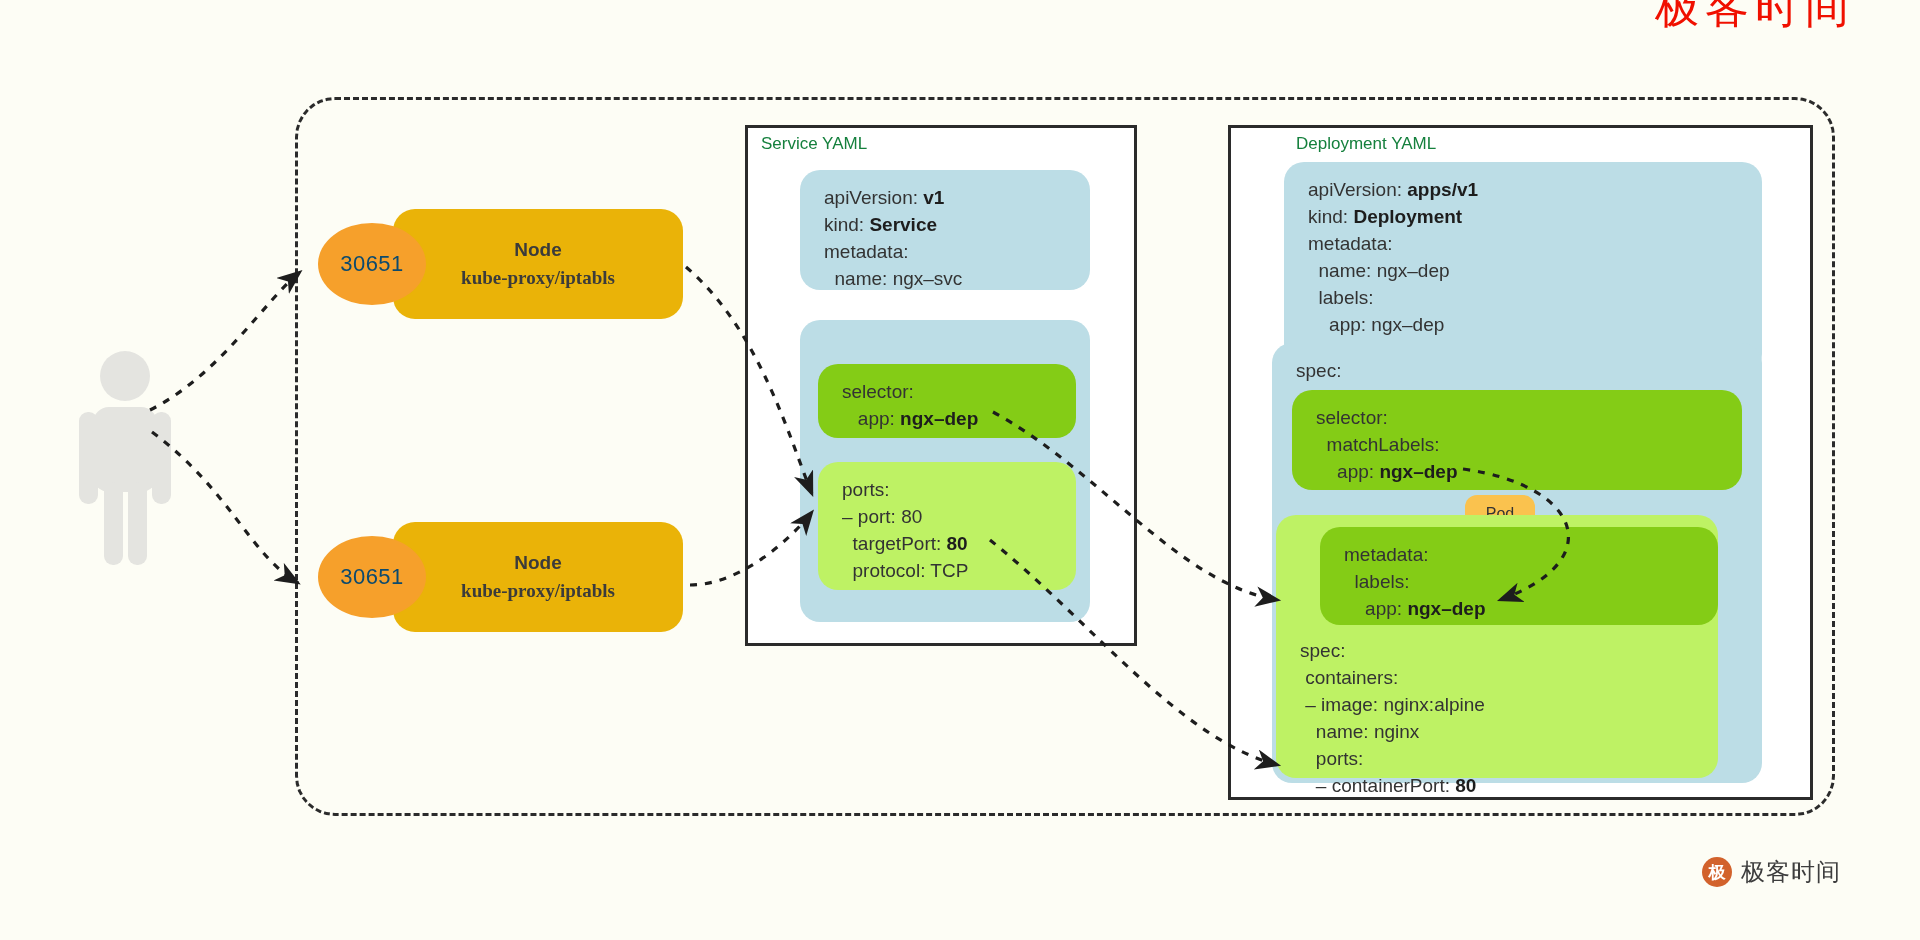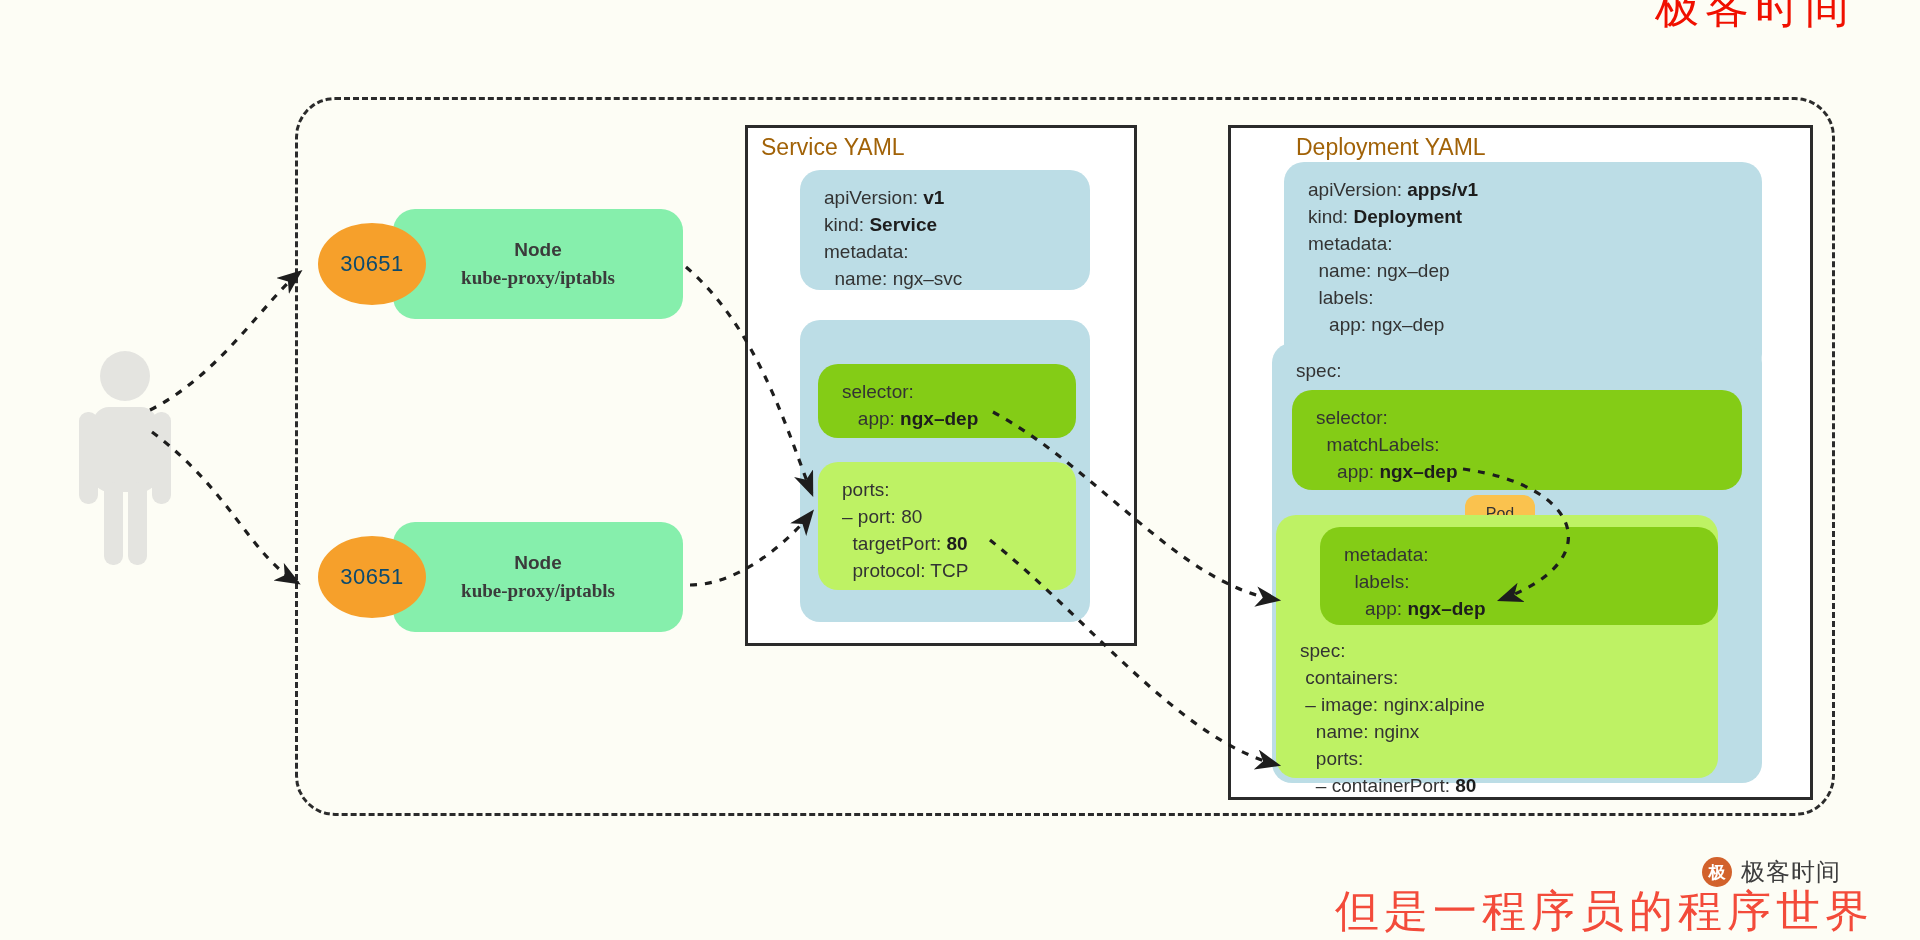--- a/index.html
+++ b/index.html
@@ -31,21 +31,21 @@
   }
 
   
   .user-actor { position: absolute; left: 70px; top: 350px; width: 110px; height: 215px; }
 
   
   .node-card {
     position: absolute;
     width: 290px;
     height: 110px;
-    background: #86efac;
+    background: #eab308;
     border-radius: 22px;
     display: flex;
     flex-direction: column;
     align-items: center;
     justify-content: center;
   }
   .node-card .node-title {
     font-size: 19px;
     font-weight: bold;
     color: #3b3b3b;
@@ -81,22 +81,22 @@
   .yaml-frame {
     position: absolute;
     border: 3px solid #2b2b2b;
     background: #ffffff;
   }
   .frame-service    { left: 745px;  top: 125px; width: 392px;  height: 521px; }
   .frame-deployment { left: 1228px; top: 125px; width: 585px;  height: 675px; }
 
   .frame-title {
     position: absolute;
-    font-size: 23px;
-    color: #a16207;
+    font-size: 17px;
+    color: #15803d;
     white-space: nowrap;
   }
   .title-service    { left: 761px;  top: 134px; }
   .title-deployment { left: 1296px; top: 134px; }
 
   
   .yaml-block {
     position: absolute;
     border-radius: 20px;
     font-size: 19px;
@@ -278,20 +278,19 @@
     <path d="M690,585 C740,585 790,540 812,512" fill="none" stroke="#1d1d1d" stroke-width="3.2" stroke-dasharray="7,8" marker-end="url(#ah)"></path>
 
     <path d="M993,412 C1100,470 1180,585 1278,600" fill="none" stroke="#1d1d1d" stroke-width="3.2" stroke-dasharray="7,8" marker-end="url(#ah)"></path>
 
     <path d="M990,540 C1090,620 1180,740 1278,765" fill="none" stroke="#1d1d1d" stroke-width="3.2" stroke-dasharray="7,8" marker-end="url(#ah)"></path>
 
     <path d="M1463,469 C1580,485 1610,560 1500,600" fill="none" stroke="#1d1d1d" stroke-width="3.2" stroke-dasharray="7,8" marker-end="url(#ah)"></path>
   </svg>
 
   <div class="wm-red-top">极客时间</div>
-  <div class="wm-red-bottom">但是一程序员的程序世界</div>
 
   <div class="wm-logo">
     <div class="wm-mark">极</div>
     <div class="wm-text">极客时间</div>
   </div>
 
 </div>
 
 </body></html>

